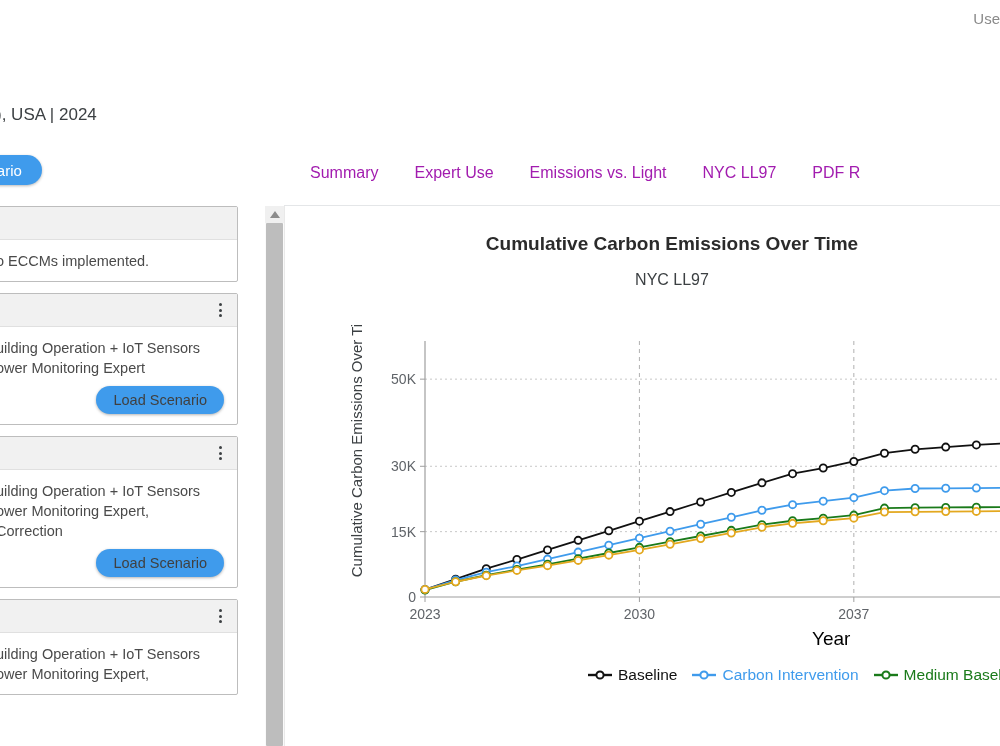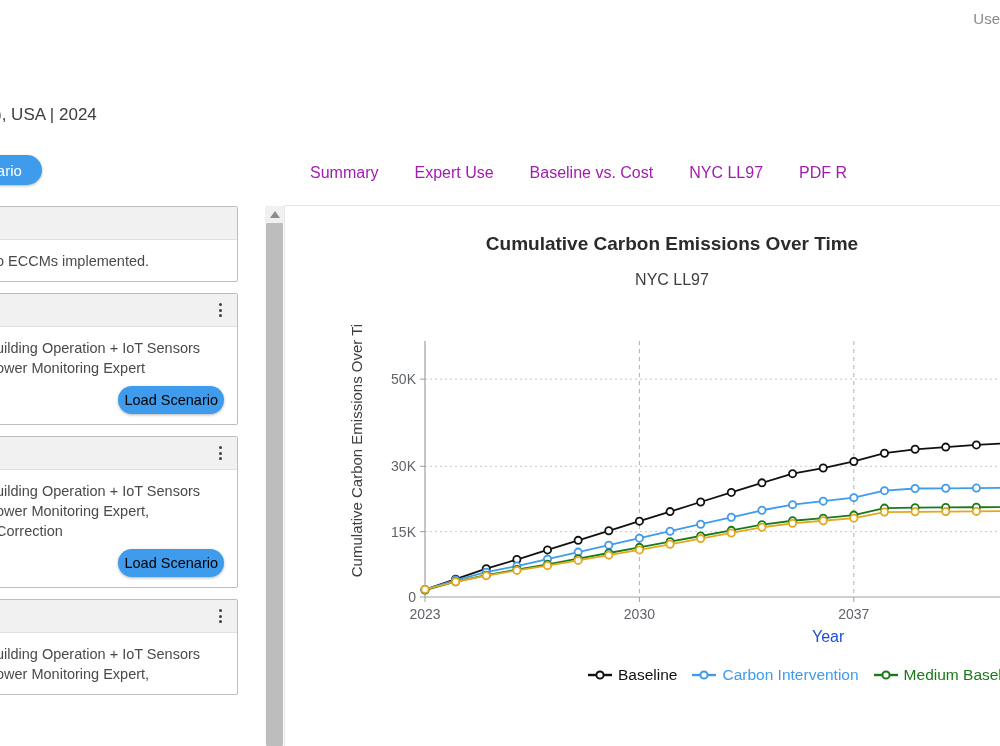--- a/index.html
+++ b/index.html
@@ -88,23 +88,23 @@
     display: flex; flex-direction: column; align-items: center; justify-content: space-between;
     padding: 2px 0;
   }
   .kebab-icon i { display: block; width: 3px; height: 3px; border-radius: 50%; background: #3c4043; }
   .scn-card-body { padding: 11px 13px 10px 13px; }
   .scn-line {
     font-size: 14.5px; color: #4a4a4a; line-height: 20px; white-space: nowrap;
   }
   .scn-btn-row { display: flex; justify-content: flex-end; margin-top: 8px; }
   .load-btn {
-    height: 28px; padding: 0 6px;
+    height: 28px; padding: 0 17px;
     border: none; border-radius: 15px;
-    background: #3f9bec; color: #000000;
+    background: #3f9bec; color: #404040;
     font-size: 14.5px; font-family: "Liberation Sans", sans-serif;
     cursor: pointer; white-space: nowrap;
     box-shadow: 0 1px 3px rgba(0,0,0,0.3);
   }
 
   
   .vscroll {
     position: absolute; left: 265px; top: 206px; width: 19px; height: 540px;
     background: #fafafa;
   }
@@ -140,21 +140,21 @@
   }
   .ylabel {
     position: absolute; left: -71px; top: 235px;
     width: 270px; text-align: center;
     font-size: 15px; color: #3c4043;
     transform: rotate(-90deg);
     white-space: nowrap;
   }
   .xlabel {
     position: absolute; left: 520px; top: 421px;
-    font-size: 16px; color: #1d4ed8; white-space: nowrap;
+    font-size: 19px; color: #000000; white-space: nowrap;
   }
   svg.plot { position: absolute; left: 0; top: 0; }
 
   .tick-text { font-family: "Liberation Sans", sans-serif; font-size: 14px; fill: #5f6368; }
 
   .legend {
     position: absolute; left: 0px; top: 459px; width: 715px;
     display: flex; align-items: center; justify-content: center;
     gap: 14px; white-space: nowrap;
   }
@@ -169,21 +169,21 @@
   <div class="topbar">
     <div class="user-label">Use</div>
   </div>
 
   <div class="header-subtitle">), USA | 2024</div>
   <button class="create-scenario-btn">te Scenario</button>
 
   <div class="tabbar" id="tabbar">
       <button class="tab">Summary</button>
       <button class="tab">Expert Use</button>
-      <button class="tab">Baseline vs. Cost</button>
+      <button class="tab">Emissions vs. Light</button>
       <button class="tab">NYC LL97</button>
       <button class="tab">PDF R</button>
     </div>
 
   <div class="leftpanel" id="leftpanel">
       <div class="scn-card">
         <div class="scn-card-head"></div>
         <div class="scn-card-body">
           <div class="scn-line">o ECCMs implemented.</div>
         </div>

